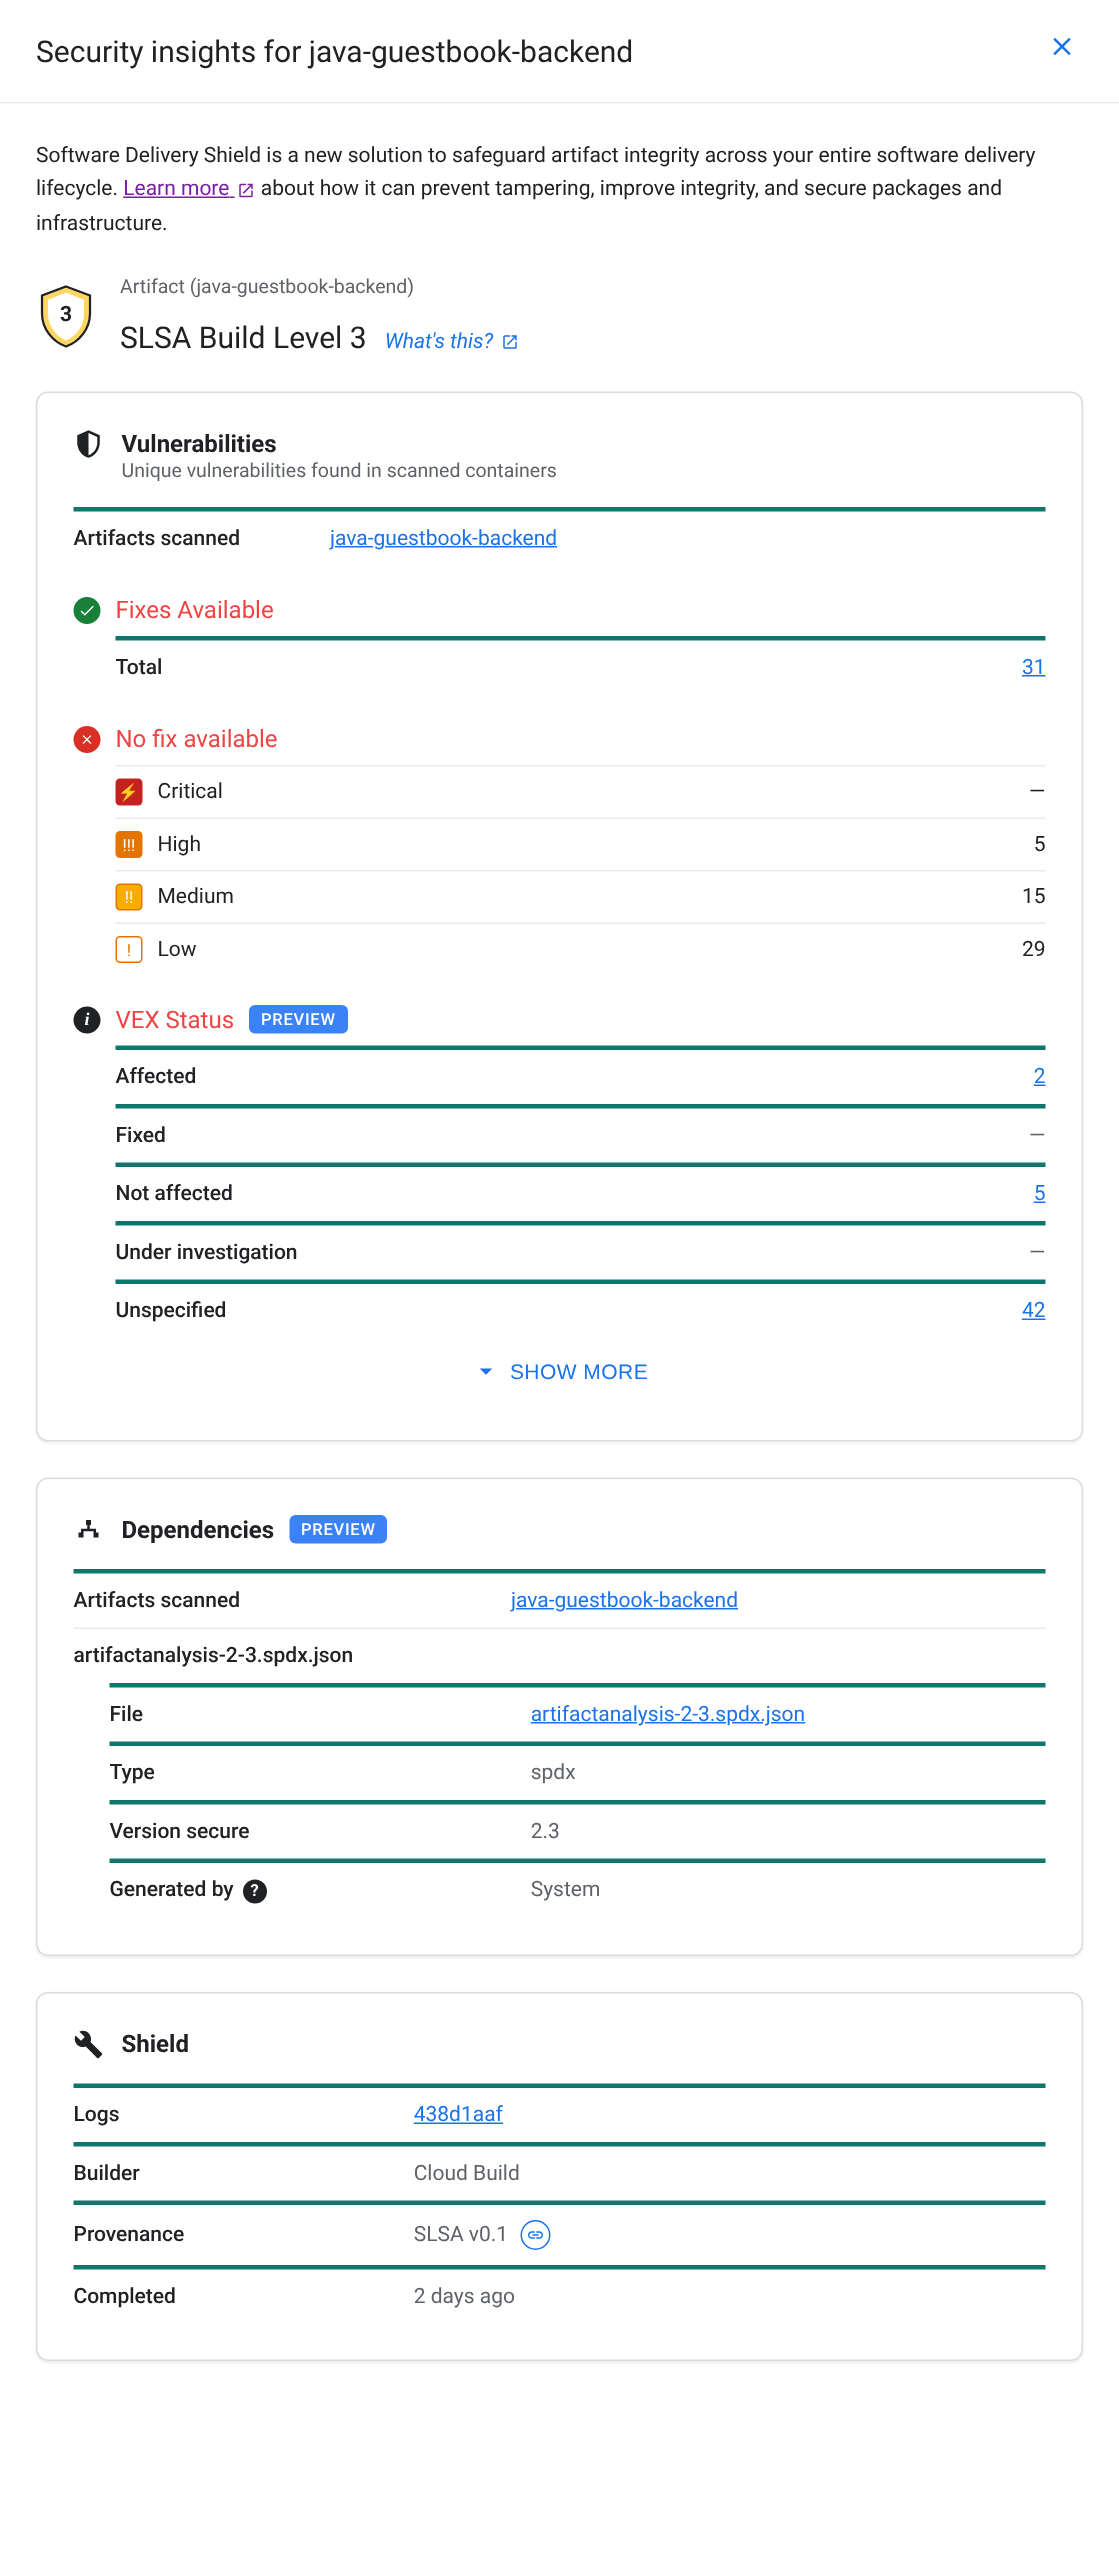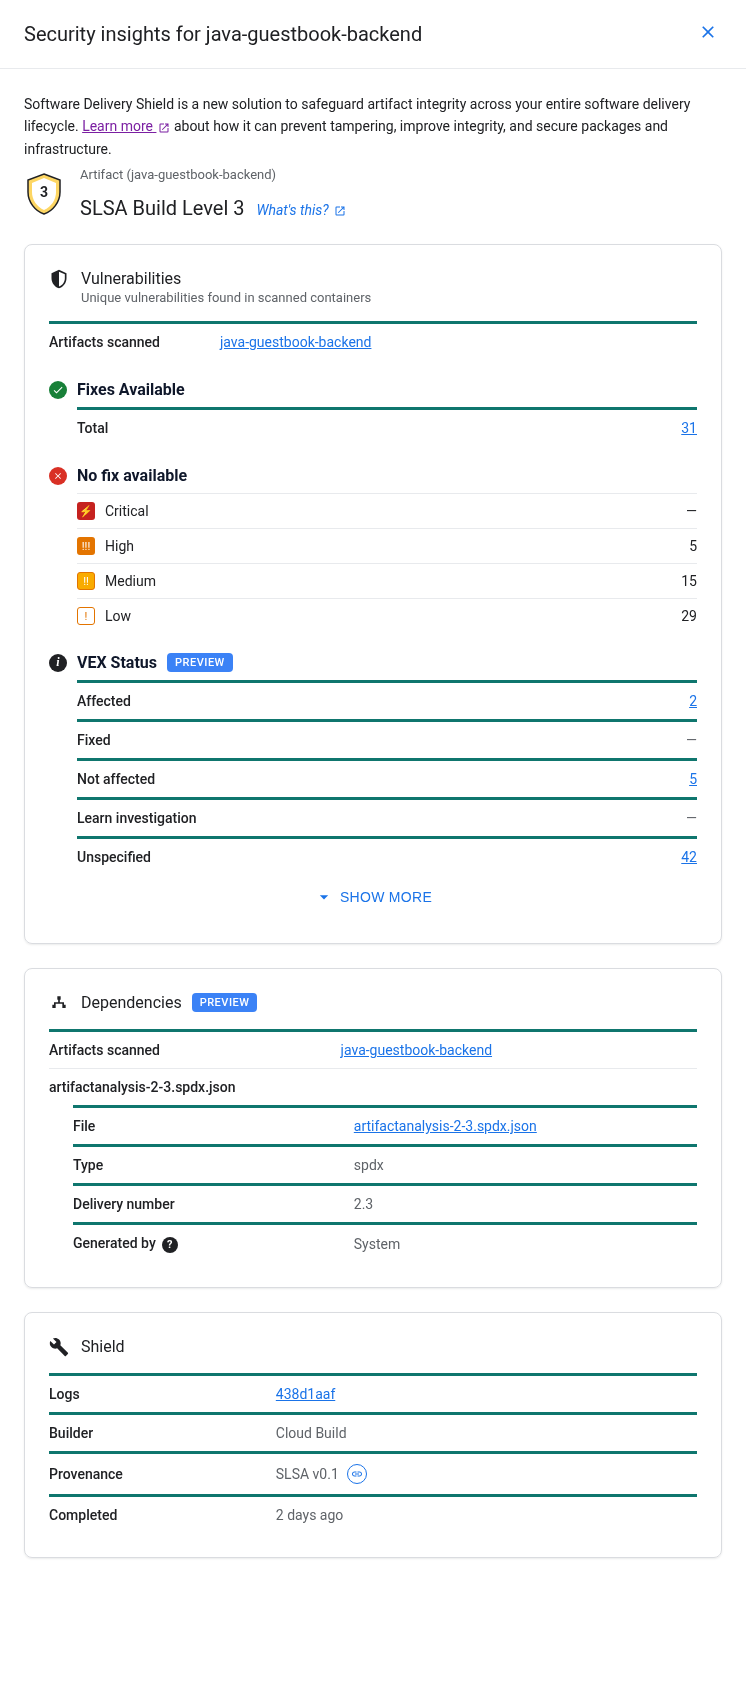--- a/index.html
+++ b/index.html
@@ -1,40 +1,40 @@
 <!DOCTYPE html>
 <html><head>
 <meta charset="utf-8">
 <style>
 * { box-sizing: border-box; margin: 0; padding: 0; }
 body { font-family: 'Google Sans', Roboto, Arial, sans-serif; background: #fff; color: #202124; width: 746px; }
 .header { display: flex; justify-content: space-between; align-items: center; padding: 16px 24px; border-bottom: 1px solid #e8eaed; }
 .header h1 { font-size: 20px; font-weight: 400; color: #202124; }
 .close-btn { background: none; border: none; cursor: pointer; color: #1a73e8; font-size: 24px; padding: 4px; }
 .content { padding: 24px; }
-.intro { font-size: 14px; line-height: 1.6; color: #202124; margin-bottom: 7px; }
+.intro { font-size: 14px; line-height: 1.6; color: #202124; margin-bottom: 24px; }
 .learn-link { color: #7b1fa2; text-decoration: underline; }
 .ext-icon { display: inline-block; width: 12px; height: 12px; margin-left: 2px; vertical-align: middle; }
 .artifact-row { display: flex; align-items: center; gap: 16px; margin-bottom: 24px; }
 .slsa-badge { width: 40px; height: 44px; }
 .artifact-info .label { font-size: 13px; color: #5f6368; margin-bottom: 14px; }
 .artifact-info .slsa-title { font-size: 20px; color: #202124; display: inline; }
 .whats-this { color: #1a73e8; font-size: 14px; text-decoration: none; margin-left: 8px; font-style: italic; }
 .card { border: 1px solid #dadce0; border-radius: 8px; padding: 24px; margin-bottom: 24px; box-shadow: 0 1px 2px rgba(60,64,67,.1); }
 .card-header { display: flex; align-items: flex-start; gap: 12px; margin-bottom: 16px; }
-.card-header-text h2 { font-size: 16px; font-weight: 400; color: #202124; }
+.card-header-text h2 { font-size: 16px; font-weight: 700; color: #202124; }
 .card-header-text .sub { font-size: 13px; color: #5f6368; margin-top: 2px; }
 .card-icon { width: 20px; height: 20px; flex-shrink: 0; color: #202124; }
 .row { display: flex; justify-content: space-between; align-items: center; padding: 10px 0; border-top: 3px solid #0f766e; font-size: 14px; }
 .row .key { font-weight: 500; color: #202124; }
 .row .val { color: #5f6368; }
 .row .val.link { color: #1a73e8; text-decoration: underline; cursor: pointer; }
 .section { margin-top: 20px; }
 .section-head { display: flex; align-items: center; gap: 10px; margin-bottom: 8px; }
-.section-head h3 { font-size: 16px; font-weight: 700; color: #0f172a; }
+.section-head h3 { font-size: 16px; font-weight: 400; color: #ef4444; }
 .status-icon { width: 18px; height: 18px; border-radius: 50%; flex-shrink: 0; }
 .icon-green { background: #188038; display: flex; align-items: center; justify-content: center; }
 .icon-red { background: #d93025; display: flex; align-items: center; justify-content: center; }
 .icon-info { background: #202124; display: flex; align-items: center; justify-content: center; color: #fff; font-size: 12px; font-weight: bold; font-family: serif; font-style: italic; }
 .indent-rows { padding-left: 28px; }
 .sev-row { display: flex; justify-content: space-between; align-items: center; padding: 8px 0; border-top: 1px solid #e8eaed; font-size: 14px; }
 .sev-left { display: flex; align-items: center; gap: 10px; }
 .sev-badge { width: 18px; height: 18px; border-radius: 3px; display: flex; align-items: center; justify-content: center; font-size: 11px; color: #fff; }
 .sev-critical { background: #c5221f; }
 .sev-high { background: #e37400; }
@@ -174,21 +174,21 @@
           </div>
           <div class="row">
             <span class="key">Fixed</span>
             <span class="val ">—</span>
           </div>
           <div class="row">
             <span class="key">Not affected</span>
             <span class="val link">5</span>
           </div>
           <div class="row">
-            <span class="key">Learn investigation</span>
+            <span class="key">Under investigation</span>
             <span class="val ">—</span>
           </div>
           <div class="row">
             <span class="key">Unspecified</span>
             <span class="val link">42</span>
           </div>
         </div>
     </div>
 
     <button class="show-more">
@@ -217,21 +217,21 @@
     <div class="indent-sub" id="deps-rows">
         <div class="row">
           <span class="key">File</span>
           <span class="val link">artifactanalysis-2-3.spdx.json</span>
         </div>
         <div class="row">
           <span class="key">Type</span>
           <span class="val ">spdx</span>
         </div>
         <div class="row">
-          <span class="key">Delivery number</span>
+          <span class="key">Version secure</span>
           <span class="val ">2.3</span>
         </div>
         <div class="row">
           <span class="key">Generated by<span class="help-icon">?</span></span>
           <span class="val ">System</span>
         </div>
       </div>
   </div>
 
   <div class="card two-col">

